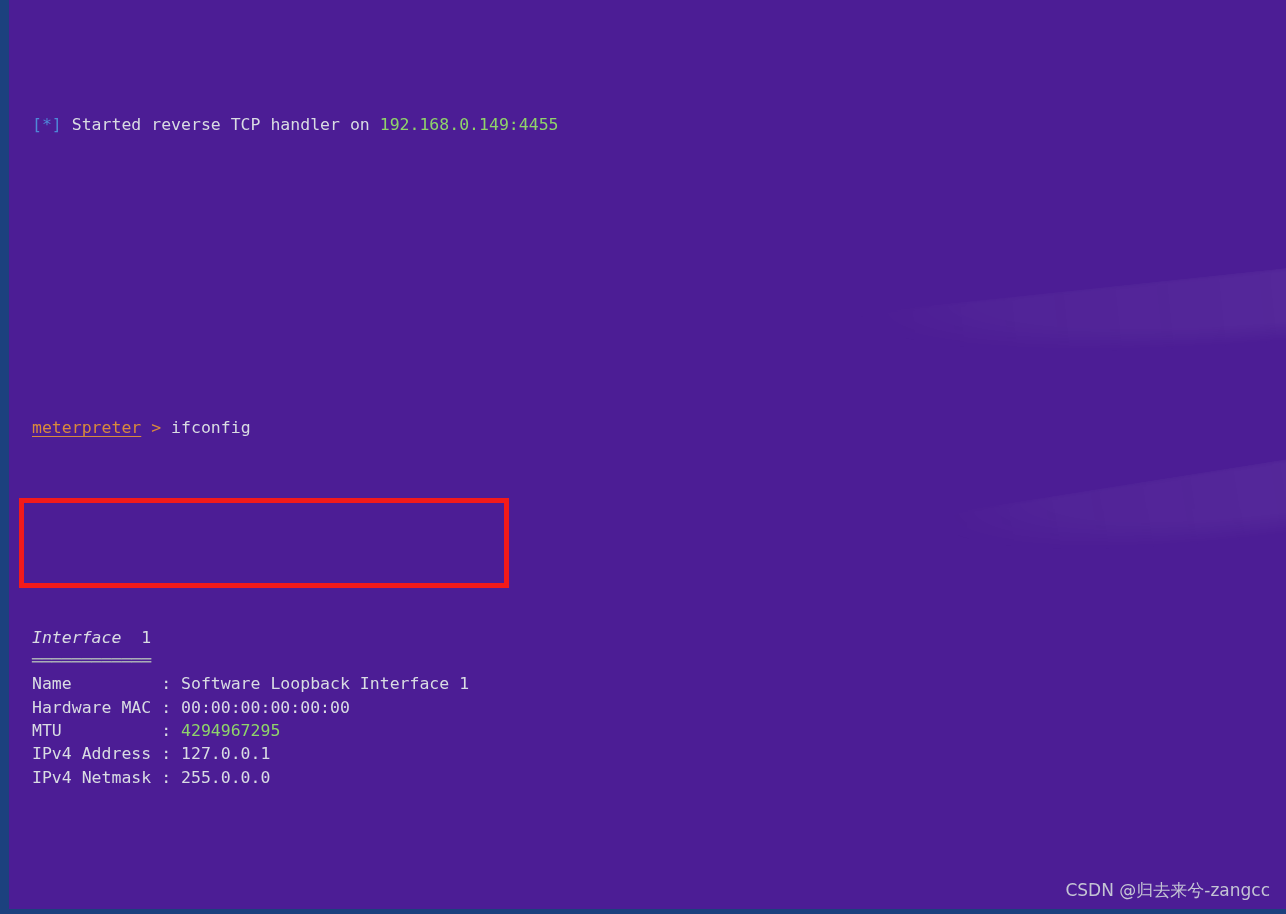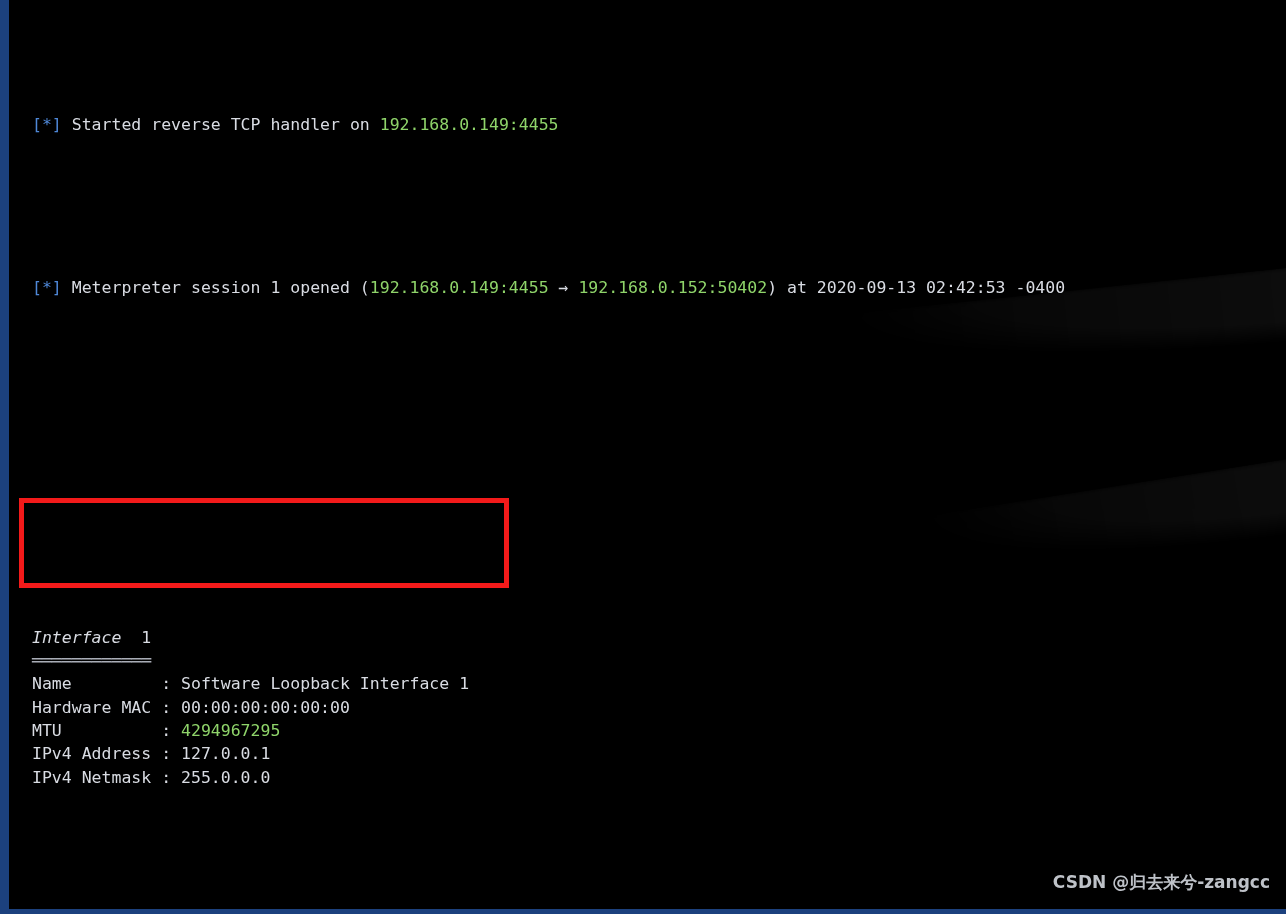--- a/index.html
+++ b/index.html
@@ -12,21 +12,21 @@
     height: 914px;
     overflow: hidden;
     font-family: "DejaVu Sans Mono", "Liberation Mono", monospace;
   }
 
   
   #terminal-window {
     position: relative;
     width: 1286px;
     height: 914px;
-    background: #000000;
+    background: #4c1d95;
     box-sizing: border-box;
     border-left: 9px solid #1c417e;
     border-bottom: 5px solid #1c417e;
     overflow: hidden;
   }
 
   
   .swoosh {
     position: absolute;
     pointer-events: none;
@@ -90,51 +90,50 @@
     border: 5px solid #f31a1a;
     box-sizing: border-box;
     z-index: 5;
     pointer-events: none;
   }
 
   
   #watermark {
     position: absolute;
     right: 16px;
-    bottom: 15px;
+    bottom: 7px;
     color: #cfd3da;
     font-family: "DejaVu Sans", "Liberation Sans", sans-serif;
     font-size: 17px;
     z-index: 6;
     opacity: 0.92;
     white-space: pre;
-    font-weight: bold;
   }
 </style>
 </head>
 <body>
 
 <div id="terminal-window">
 
   <div class="swoosh" id="swoosh-upper"></div>
   <div class="swoosh" id="swoosh-lower"></div>
 
   <div id="console-output">
 
     
     <div class="line"><span class="c-star">[*]</span><span class="c-msg"> Started reverse TCP handler on </span><span class="c-host">192.168.0.149:4455</span></div>
 
     
 
     
-    <div class="line"><span class="c-star">[*]</span><span class="c-msg"> Meterpreter session 1 opened (</span><span class="c-host">192.168.0.149:4455</span><span class="c-arrow"> → </span><span class="c-host">192.168.0.152:50402</span><span class="c-msg">) at 2020-09-13 02:42:53 -0400</span></div>
 
     <div class="blank"></div>
 
     
+    <div class="line"><span class="c-prompt">meterpreter</span><span class="c-gt"> &gt; </span><span class="c-cmd">ifconfig</span></div>
 
     <div class="blank"></div>
 
     
     <div id="interface-blocks"><div><div class="line"><span class="c-iface">Interface  </span><span class="c-ifnum">1</span></div><div class="line c-rule">════════════</div><div class="line"><span class="c-label">Name         </span><span class="c-colon">: </span><span class="c-val">Software Loopback Interface 1</span></div><div class="line"><span class="c-label">Hardware MAC </span><span class="c-colon">: </span><span class="c-val">00:00:00:00:00:00</span></div><div class="line"><span class="c-label">MTU          </span><span class="c-colon">: </span><span class="c-val-mtu">4294967295</span></div><div class="line"><span class="c-label">IPv4 Address </span><span class="c-colon">: </span><span class="c-val">127.0.0.1</span></div><div class="line"><span class="c-label">IPv4 Netmask </span><span class="c-colon">: </span><span class="c-val">255.0.0.0</span></div></div></div>
 
     
     
 
   </div>

